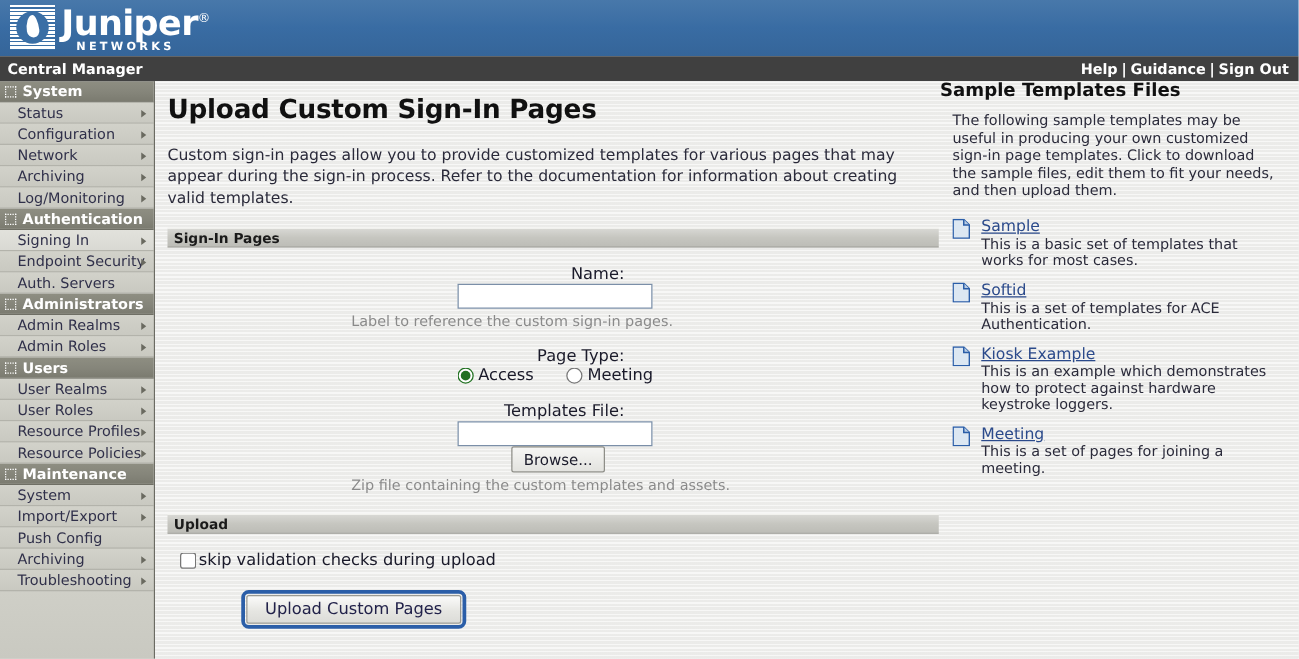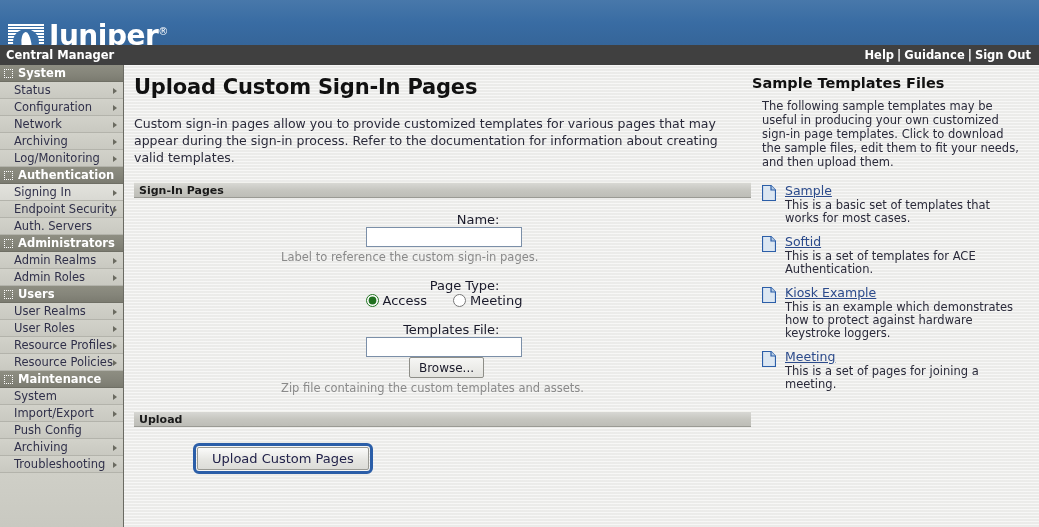--- a/index.html
+++ b/index.html
@@ -14,22 +14,22 @@
 
   
   #banner {
     height: 45px;
     background: #3a6ea5;
     background: linear-gradient(to bottom, #4878aa 0%, #396ca3 50%, #356599 100%);
     position: relative;
   }
   #logo-wrap {
     position: absolute;
-    left: 8px; top: 21px;
-    display: flex; align-items: flex-end;
+    left: 8px; top: 4px;
+    display: flex; align-items: flex-start;
   }
   #logo-mark {
     width: 36px; height: 36px;
     background: #ffffff;
     position: relative;
     overflow: hidden;
     flex: none;
   }
   #logo-stripes {
     position: absolute; inset: 0;
@@ -318,21 +318,21 @@
     color: #22224a;
     outline: 3px solid #2b5ea8;
     outline-offset: 1px;
     font-family: "DejaVu Sans", "Liberation Sans", sans-serif;
     cursor: pointer;
   }
 
   
   #right-panel {
     position: absolute;
-    left: 628px; top: 10px;
+    left: 628px; top: 0;
     width: 281px;
     padding-left: 0px;
   }
   #right-panel h2 {
     font-size: 14.5px;
     font-weight: bold;
     color: #111111;
     margin: 0 0 8px 0;
   }
   #right-intro {
@@ -472,20 +472,24 @@
 
       <div class="form-row">
         <div class="form-label">Templates File:</div>
         <input class="txt" id="templates-input" type="text" value="" style="">
         <button class="browse">Browse...</button>
       </div>
       <div class="hint">Zip file containing the custom templates and assets.</div>
 
       <div class="section-bar" style="margin-top:16px;">Upload</div>
 
+      <div id="upload-check-row">
+        <input type="checkbox" style="">
+        <label>skip validation checks during upload</label>
+      </div>
 
       <div id="upload-btn-wrap">
         <button id="upload-btn">Upload Custom Pages</button>
       </div>
 
     </div>
 
     <aside id="right-panel">
       <h2>Sample Templates Files</h2>
       <p id="right-intro">The following sample templates may be useful in producing your own customized sign-in page templates. Click to download the sample files, edit them to fit your needs, and then upload them.</p>

